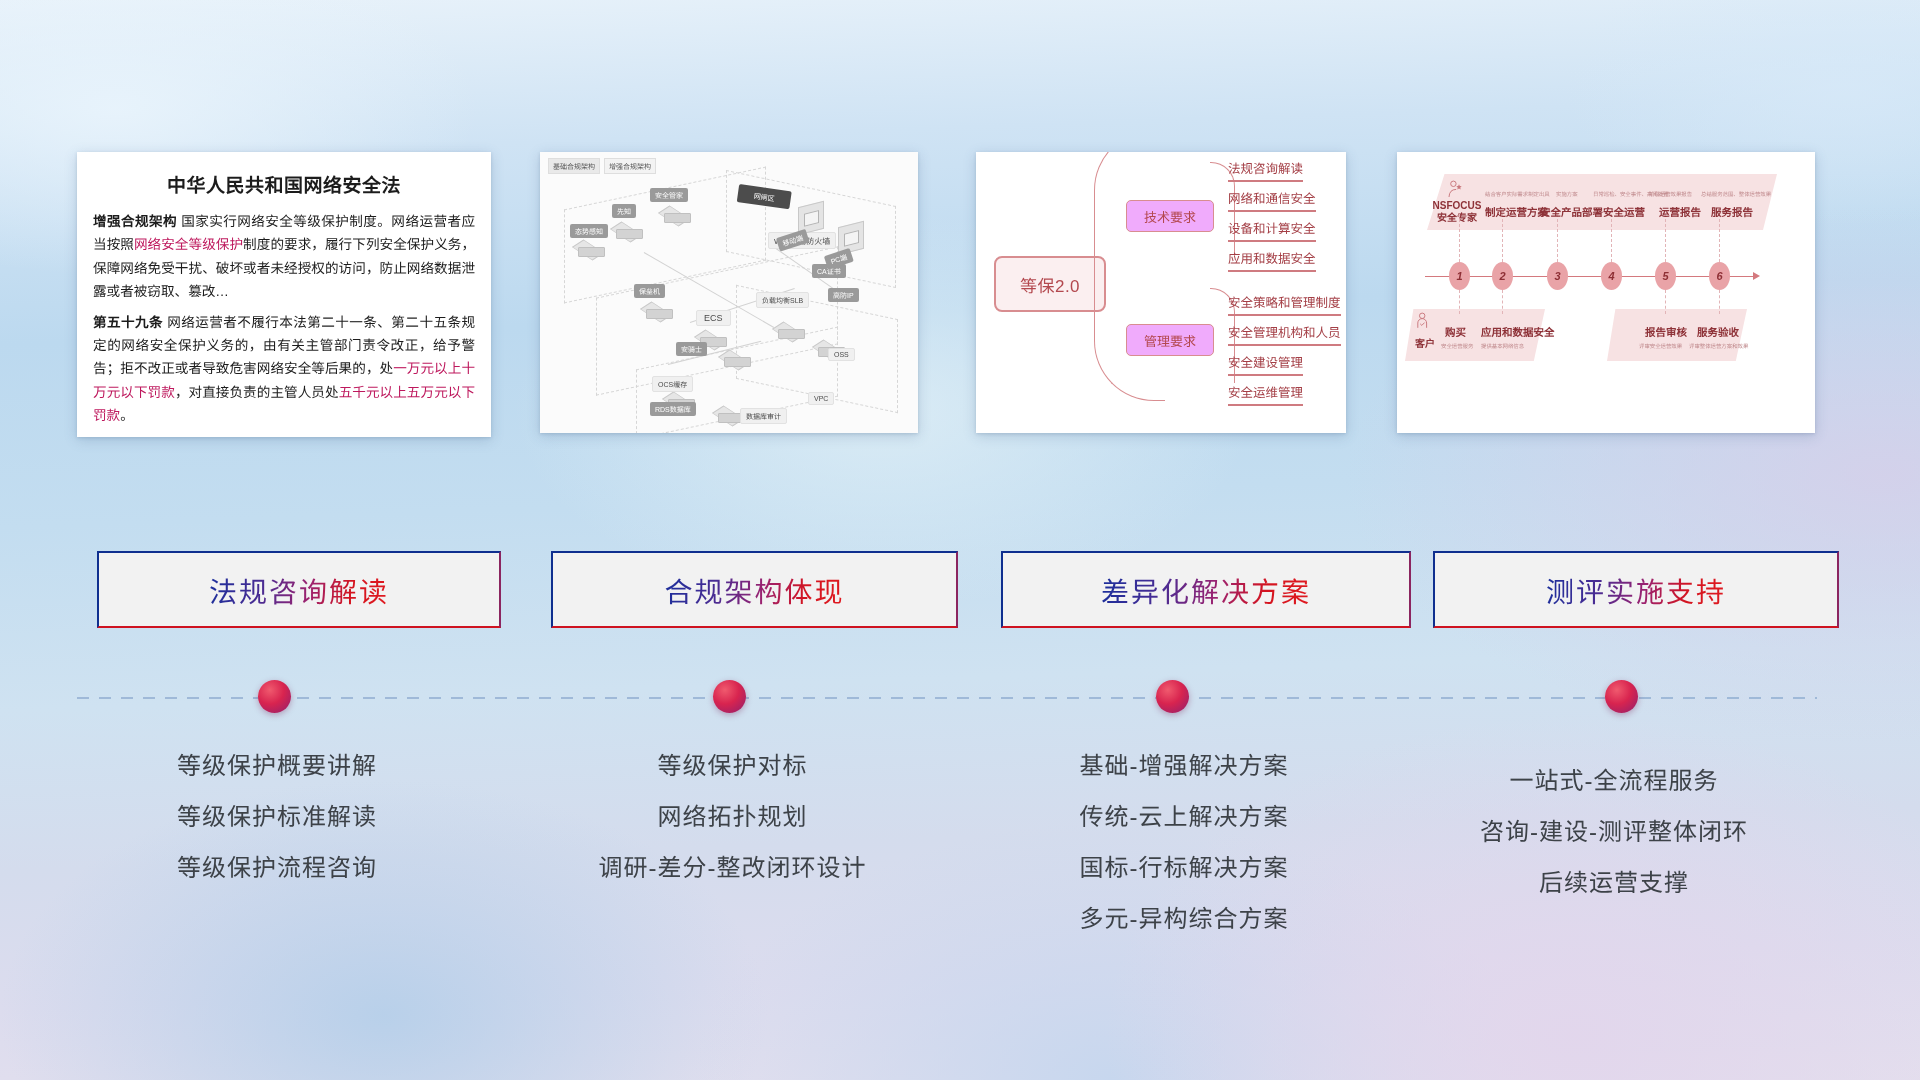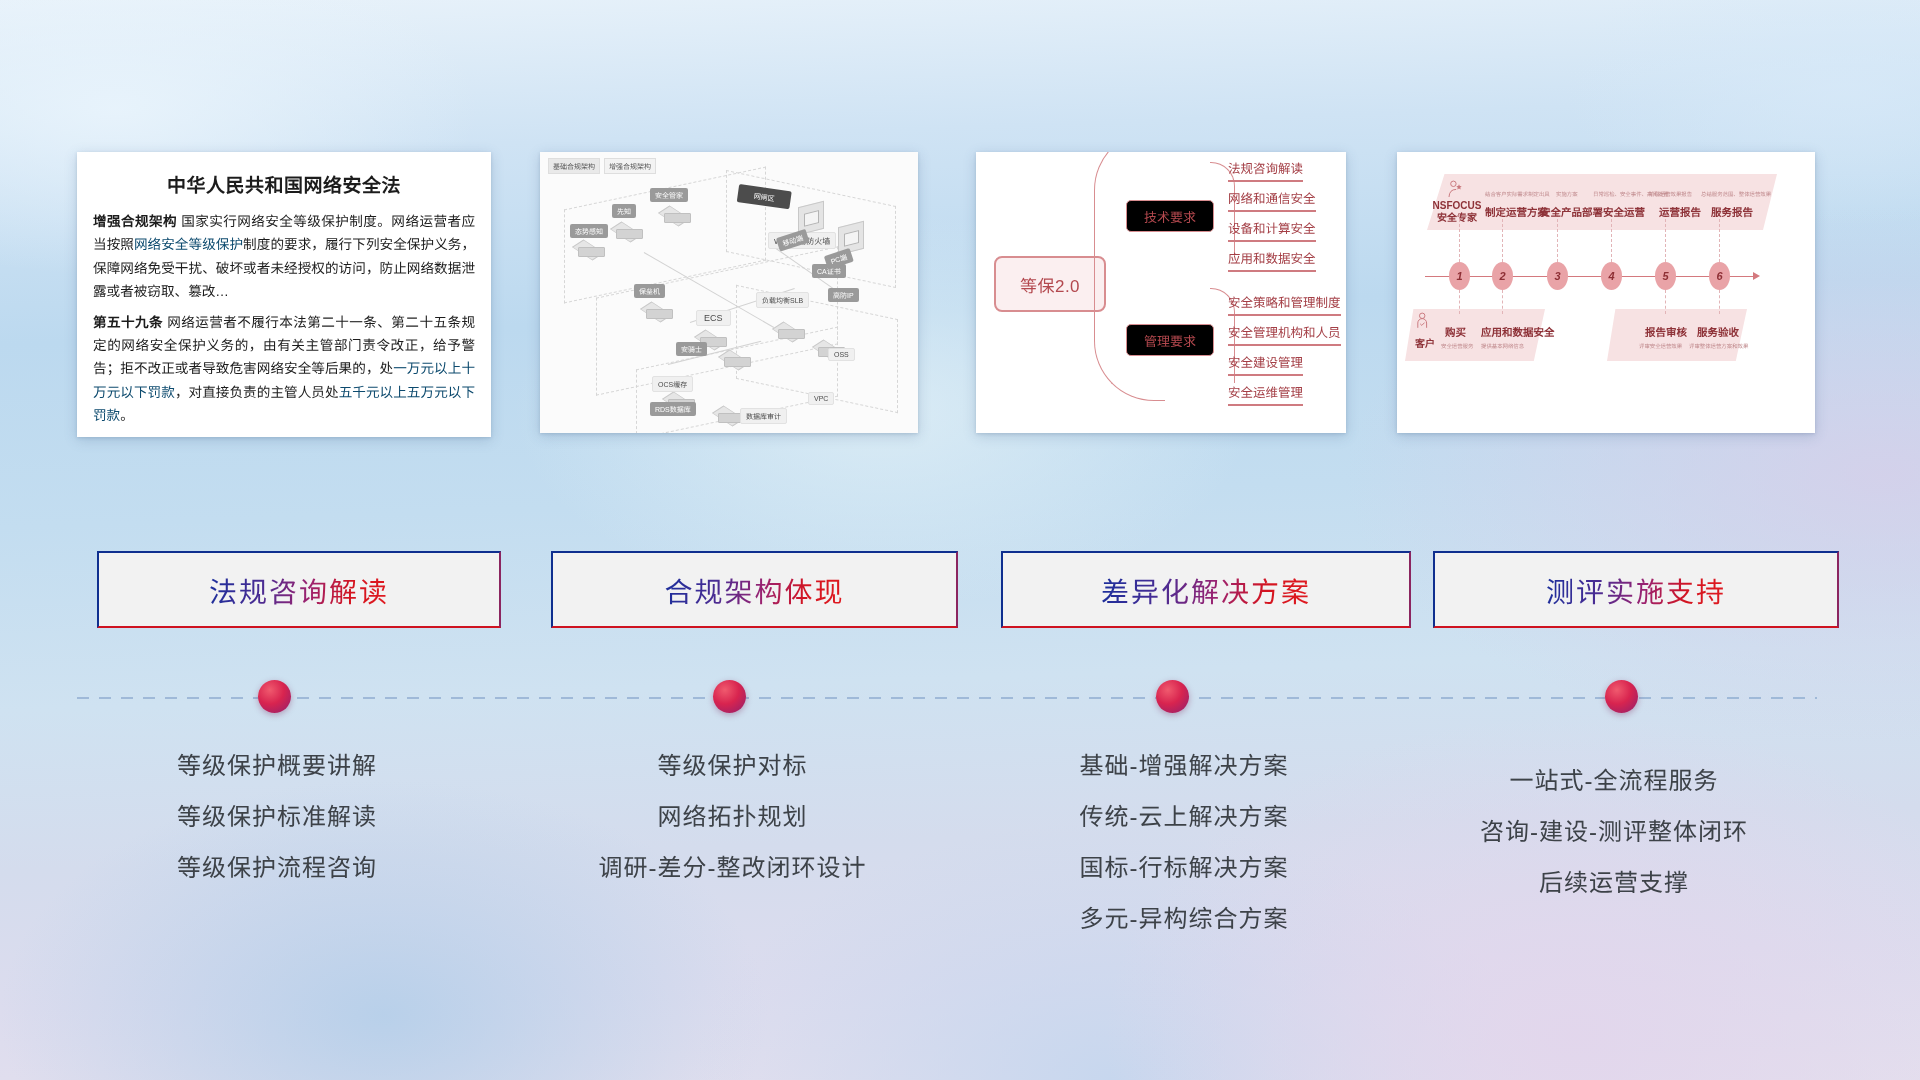--- a/index.html
+++ b/index.html
@@ -39,21 +39,21 @@
   .shot.s1{left:77px;width:414px;height:285px;}
   .shot.s2{left:540px;width:378px;height:281px;}
   .shot.s3{left:976px;width:370px;height:281px;}
   .shot.s4{left:1397px;width:418px;height:281px;}
 
   
   .law{padding:12px 16px 8px 16px;box-sizing:border-box;height:100%;color:#1c1c1c;}
   .law-title{text-align:center;font-size:19px;font-weight:bold;letter-spacing:.5px;margin:6px 0 13px;}
   .law-p{font-size:13.6px;line-height:1.72;text-align:justify;margin:0 0 7px;}
   .law-p b{font-weight:bold;}
-  .hl{color:#0c4a6e;}
+  .hl{color:#be185d;}
 
   
   .arch{position:relative;width:100%;height:100%;background:#fbfbfb;}
   .arch-tabs{position:absolute;left:8px;top:6px;display:flex;gap:4px;}
   .arch-tab{font-size:7px;padding:2px 4px;background:#e9e9e9;color:#555;border:1px solid #dedede;white-space:nowrap;}
   .arch-tab.on{background:#f3f3f3;}
   .pill{
     position:absolute;font-size:7px;color:#fff;background:#9a9a9a;
     padding:2px 5px;border-radius:2px;white-space:nowrap;transform-origin:left center;
   }
@@ -71,21 +71,21 @@
 
   
   .mind{position:relative;width:100%;height:100%;background:#fff;}
   .mind-root{
     position:absolute;left:18px;top:104px;width:108px;height:52px;
     border:2.5px solid #d88d90;border-radius:8px;background:#fbeff0;
     display:flex;align-items:center;justify-content:center;
     color:#b3484e;font-size:17px;font-weight:500;letter-spacing:.5px;
   }
   .mind-mid{
-    position:absolute;width:86px;height:30px;border:1.5px solid #d88d90;border-radius:5px;background:#000000;
+    position:absolute;width:86px;height:30px;border:1.5px solid #d88d90;border-radius:5px;background:#f0abfc;
     display:flex;align-items:center;justify-content:center;color:#b3484e;font-size:13px;
   }
   .mind-mid.m1{left:150px;top:48px;}
   .mind-mid.m2{left:150px;top:172px;}
   .leaf{
     position:absolute;color:#a43f46;font-size:12.5px;white-space:nowrap;
     padding-bottom:3px;border-bottom:2px solid #cf7b80;
   }
   .mcurve{position:absolute;border:1.6px solid #d88d90;border-radius:50%;}
 

